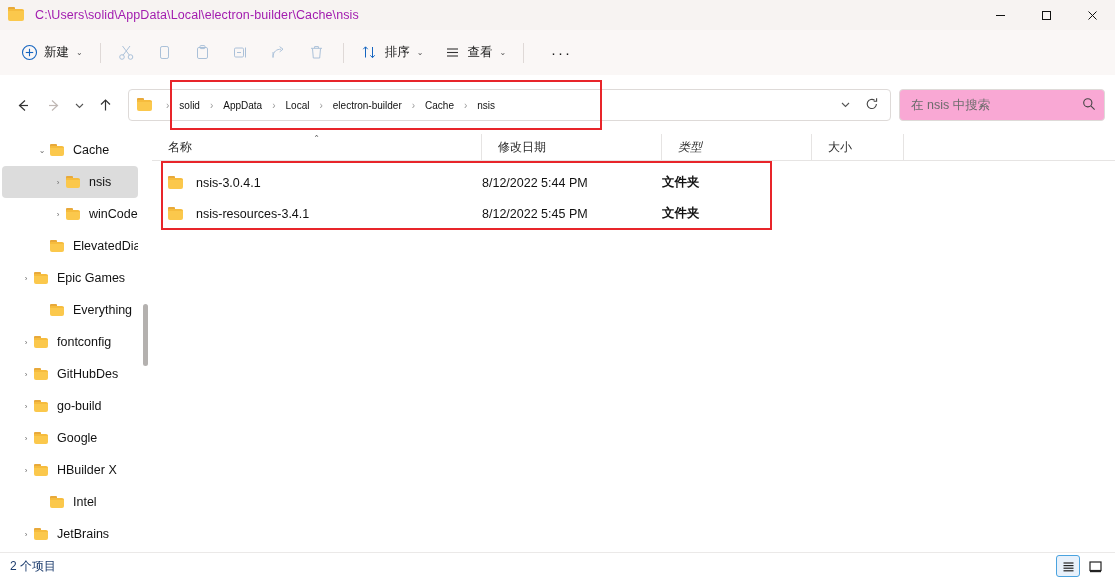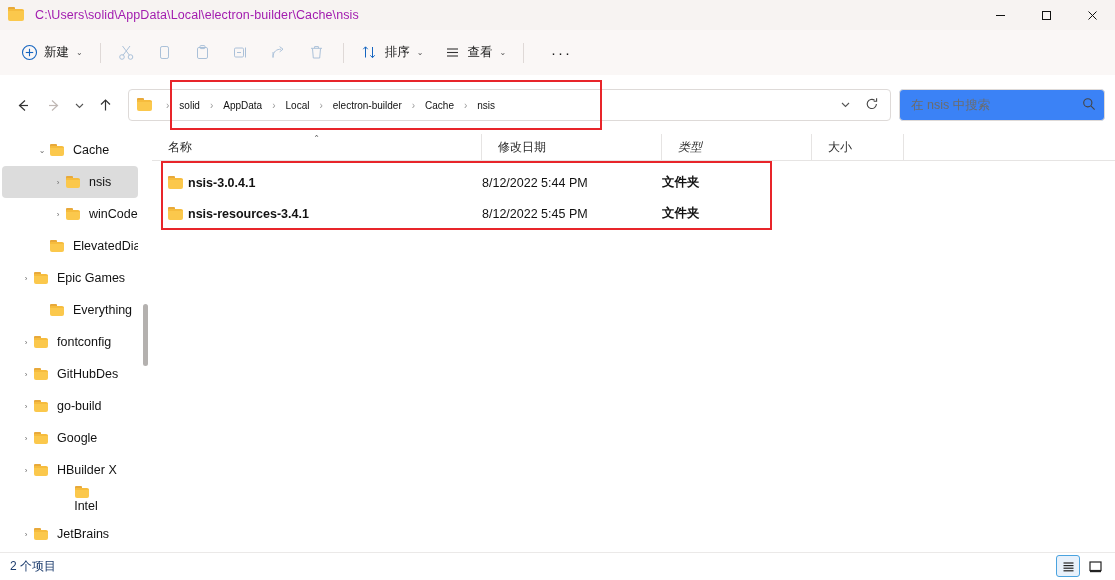--- a/index.html
+++ b/index.html
@@ -104,21 +104,21 @@
   .crumb-sep { color: #9a9a9a; font-size: 10px; padding: 0 7px; }
   .crumb {
     font-size: 10px; color: #111111; padding: 3px 3px;
     border-radius: 3px; white-space: nowrap;
   }
   .addr-spacer { flex: 1; }
   .addr-dd { padding: 0 10px; font-size: 9px; color: #555; }
   .addr-refresh { padding: 0 11px 0 4px; font-size: 13px; color: #444; }
   .searchbox {
     width: 206px; height: 32px; margin: 0 10px 0 8px;
-    background: #3b82f6; border: 1px solid #dedad8; border-radius: 4px;
+    background: #f9a8d4; border: 1px solid #dedad8; border-radius: 4px;
     display: flex; align-items: center;
   }
   .searchbox input {
     flex: 1; border: none; outline: none; background: transparent;
     font-family: inherit; font-size: 12.5px; color: #333;
     padding-left: 11px;
   }
   .searchbox input::placeholder { color: #6c6c6c; }
   .search-ico { padding: 0 10px; color: #555; font-size: 13px; }
 
@@ -171,21 +171,21 @@
   .col-size { width: 92px; border-right: 1px solid #e6e4e3; }
   .sortmark {
     position: absolute; left: 50%; top: 0px; font-size: 8px; color: #666;
     transform: translateX(-50%);
   }
   .filerow {
     display: flex; align-items: center; height: 31px;
     font-size: 12.5px; color: #121212;
   }
   .cell { display: flex; align-items: center; height: 31px; }
-  .cell-name { width: 330px; padding-left: 16px; gap: 3px; font-weight: bold; }
+  .cell-name { width: 330px; padding-left: 16px; gap: 11px; }
   .cell-date { width: 180px; }
   .cell-type { width: 150px; font-weight: bold; }
   .cell-size { width: 92px; }
 
   
   .statusbar {
     position: absolute; left: 0; bottom: 0; width: 1115px; height: 28px;
     border-top: 1px solid #ebe9e8; background: #ffffff;
     display: flex; align-items: center;
   }
@@ -527,21 +527,21 @@
       <div class="tree-item" style="padding-left: 16px;">
         <span class="tree-expander">›</span>
         <span class="tree-folder">
           <span class="folder" style="width: 16px; height: 13px; display: block;">
             <span class="folder-tab"></span>
             <span class="folder-body" style="width: 14px; height: 10px;"></span>
           </span>
         </span>
         <span class="tree-label">HBuilder X</span>
       </div>
-      <div class="tree-item" style="padding-left: 32px; flex-direction: column;">
+      <div class="tree-item" style="padding-left: 32px;">
         <span class="tree-expander"></span>
         <span class="tree-folder">
           <span class="folder" style="width: 16px; height: 13px; display: block;">
             <span class="folder-tab"></span>
             <span class="folder-body" style="width: 14px; height: 10px;"></span>
           </span>
         </span>
         <span class="tree-label">Intel</span>
       </div>
       <div class="tree-item" style="padding-left: 16px;">

